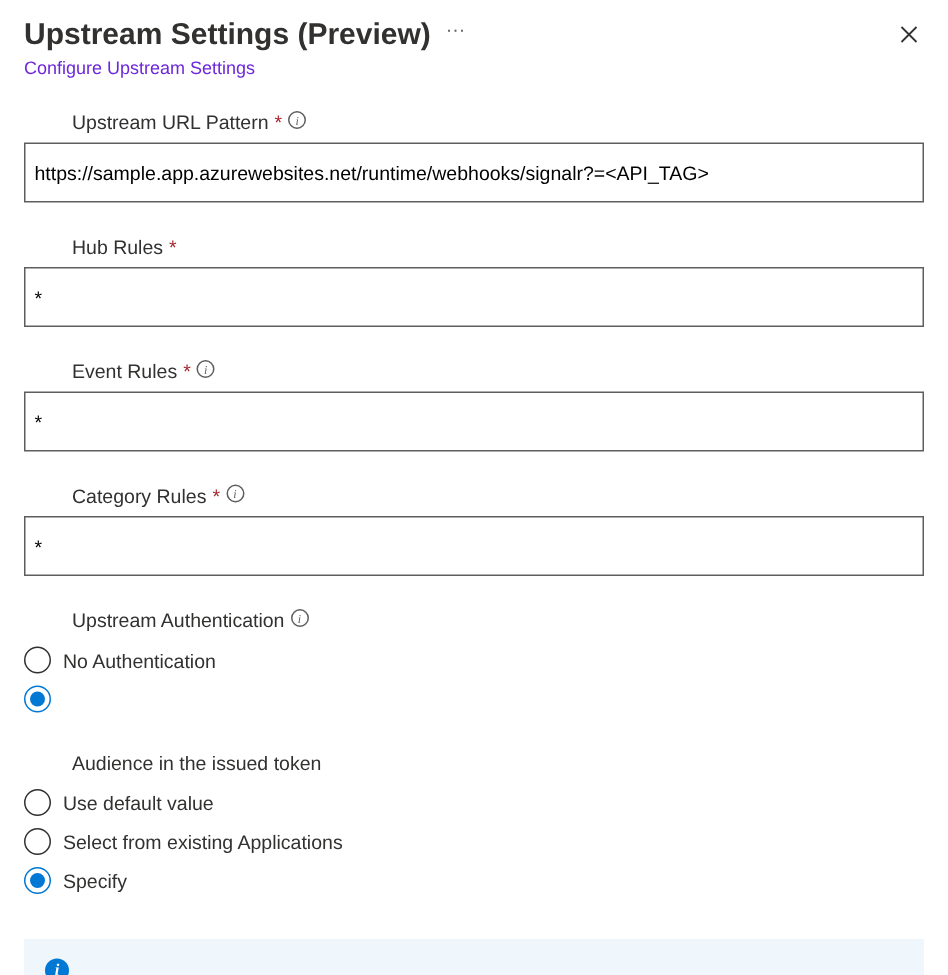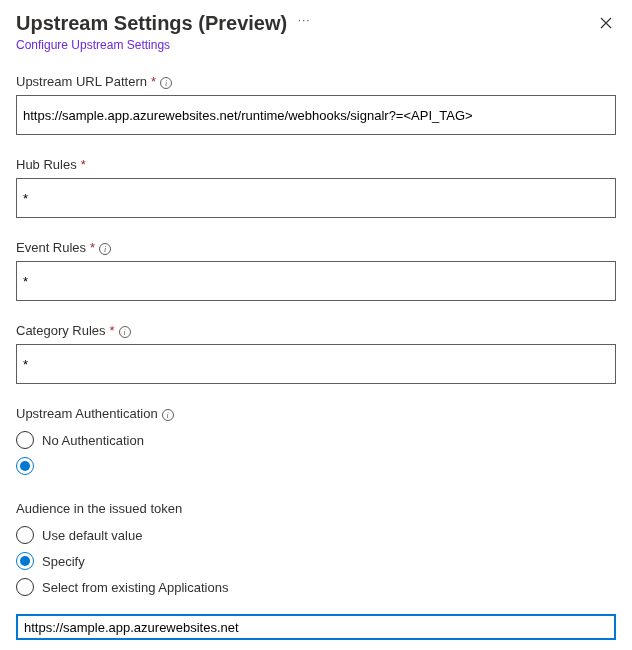--- a/index.html
+++ b/index.html
@@ -12,21 +12,21 @@
     width: 632px;
   }
   .panel { padding: 12px 16px 18px 16px; }
   .header-row { display: flex; align-items: flex-start; }
   .title { font-size: 20px; font-weight: 600; flex: 0 0 auto; }
   .more { margin-left: 10px; color: #605e5c; cursor: pointer; }
   .close { margin-left: auto; cursor: pointer; font-size: 14px; color: #323130; padding: 4px;}
   .subtitle { font-size: 12px; color: #6d28d9; margin-top: 2px; }
   .field { margin-top: 22px; }
   .field.tight { margin-top: 14px; }
-  .label-row { display: flex; align-items: flex-end; gap: 4px; margin-bottom: 6px; font-size: 13px; }
+  .label-row { display: flex; align-items: flex-start; gap: 4px; margin-bottom: 6px; font-size: 13px; margin-left: 32px; }
   .req { color: #a4262c; }
   .info-icon {
     width: 12px; height: 12px; border: 1px solid #605e5c; border-radius: 50%;
     display: inline-flex; align-items: center; justify-content: center;
     font-size: 8px; color: #605e5c; font-style: italic; font-family: Georgia, serif;
     cursor: default;
   }
   input[type=text] {
     width: 100%; height: 40px; padding: 2px 6px;
     border: 1px solid #605e5c; font-size: 13px; font-family: inherit;
@@ -128,31 +128,28 @@
   <div class="field">
     <div class="label-row">
       <span>Audience in the issued token</span>
     </div>
     <div class="radio-group">
       <div class="radio-row">
         <span class="radio"></span>
         <span>Use default value</span>
       </div>
       <div class="radio-row">
+        <span class="radio"></span>
+        <span>Select from existing Applications</span>
+      </div>
+      <div class="radio-row">
         <span class="radio selected"></span>
         <span>Specify</span>
-      </div>
-      <div class="radio-row">
-        <span class="radio"></span>
-        <span>Select from existing Applications</span>
       </div>
     </div>
   </div>
 
-  <div class="field tight">
-    <input type="text" class="focused" value="https://sample.app.azurewebsites.net" style="">
-  </div>
 
   <div class="info-box">
     <span class="icon">i</span>
   </div>
 
 </div>
 
 </body></html>

